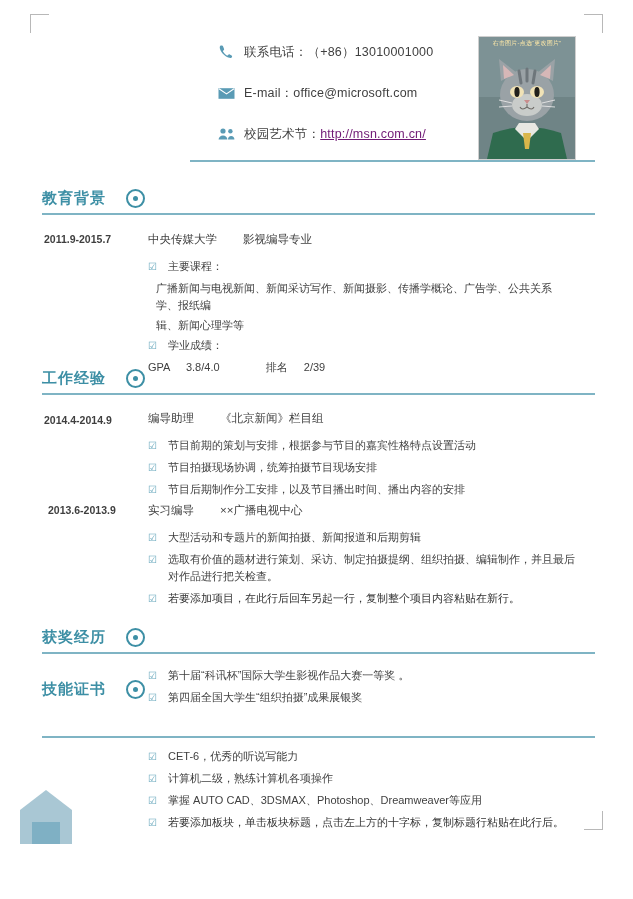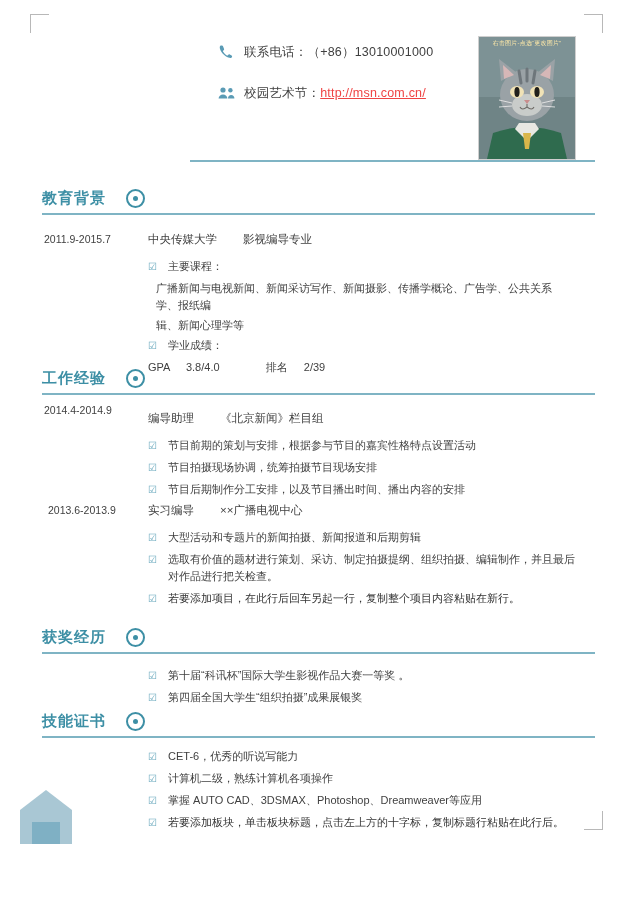--- a/index.html
+++ b/index.html
@@ -59,21 +59,21 @@
     align-items: center;
     justify-content: flex-start;
   }
   .contact-text {
     font-size: 12.5px;
     color: #3f3f3f;
     letter-spacing: 0.2px;
     white-space: nowrap;
   }
   .contact-text a {
-    color: #ef4444;
+    color: #701a75;
     text-decoration: underline;
     margin-top: 24px;
   }
 
   .header-rule {
     position: absolute;
     left: 190px;
     top: 160px;
     width: 405px;
     height: 2px;
@@ -142,21 +142,21 @@
     position: absolute;
     height: 2px;
     background: #7fb4c4;
   }
 
   
   .date {
     position: absolute;
     font-size: 10.5px;
     color: #3f3f3f;
-    font-weight: normal;
+    font-weight: bold;
     letter-spacing: 0;
     white-space: nowrap;
     text-align: right;
   }
   .role {
     position: absolute;
     font-size: 11.5px;
     color: #3f3f3f;
     white-space: nowrap;
   }
@@ -220,20 +220,29 @@
 
     <div class="contact-row">
       <span class="contact-icon">
         <svg width="16" height="16" viewBox="0 0 16 16" fill="#5a9bb5">
             <path d="M3.2 1.6c-.6 0-1.2.5-1.4 1.1-.2.7 0 1.6.4 2.7.6 1.7 1.8 3.5 3.2 4.9 1.4 1.4 3.2 2.6 4.9 3.2 1.1.4 2 .6 2.7.4.6-.2 1.1-.8 1.1-1.4 0-.4-.2-.7-.5-.9l-1.8-1.1c-.4-.2-.9-.2-1.2.1l-.9.8c-.2.2-.5.2-.8.1-.7-.4-1.5-1-2.2-1.7-.7-.7-1.3-1.5-1.7-2.2-.1-.3-.1-.6.1-.8l.8-.9c.3-.3.3-.8.1-1.2L4.9 2.1c-.2-.3-.5-.5-.9-.5h-.8z"></path>
           </svg>
       </span>
       <span class="contact-text">联系电话：（+86）13010001000</span>
     </div>
 
+    <div class="contact-row">
+      <span class="contact-icon">
+        <svg width="17" height="13" viewBox="0 0 17 13" fill="#5a9bb5">
+            <path d="M0.5 1.2h16v10.6h-16z" fill="#5a9bb5"></path>
+            <path d="M1 1.7l7.5 5.2L16 1.7" stroke="#ffffff" stroke-width="1.1" fill="none"></path>
+          </svg>
+      </span>
+      <span class="contact-text">E-mail：office@microsoft.com</span>
+    </div>
 
     <div class="contact-row">
       <span class="contact-icon">
         <svg width="18" height="14" viewBox="0 0 18 14" fill="#5a9bb5">
             <circle cx="5" cy="4" r="2.6"></circle>
             <circle cx="12.4" cy="4.2" r="2.2"></circle>
             <path d="M0.6 12.6c0-2.6 2-4.2 4.4-4.2s4.4 1.6 4.4 4.2z"></path>
             <path d="M10 12.6c0-2.2 1.2-3.6 3.2-3.6 1.9 0 3.2 1.4 3.2 3.6z"></path>
           </svg>
       </span>
@@ -309,21 +318,21 @@
       <span>2/39</span>
     </div>
   </div>
 
   <div class="section-head" style="left:42px; top:369px;">
     <span class="section-title">工作经验</span>
     <span class="ring"></span>
   </div>
   <div class="divider" style="left:42px; top:393px; width:553px;"></div>
 
-  <div class="date" style="left:44px; top:404px;">2014.4-2014.9</div>
+  <div class="date" style="left:44px; top:414px;">2014.4-2014.9</div>
   <div class="role" style="left:148px; top:411px;">
     <span>编导助理</span><span class="sep"></span><span>《北京新闻》栏目组</span>
   </div>
 
   <div class="bullets" style="left:148px; top:437px; width:430px;">
     <div class="bullet">
       <span class="cb">☑</span>
       <span class="txt">节目前期的策划与安排，根据参与节目的嘉宾性格特点设置活动</span>
     </div>
     <div class="bullet">
@@ -366,21 +375,21 @@
     <div class="bullet">
       <span class="cb">☑</span>
       <span class="txt">第十届“科讯杯”国际大学生影视作品大赛一等奖 。</span>
     </div>
     <div class="bullet">
       <span class="cb">☑</span>
       <span class="txt">第四届全国大学生“组织拍摄”成果展银奖</span>
     </div>
   </div>
 
-  <div class="section-head" style="left:42px; top:712px;">
+  <div class="section-head" style="left:42px; top:680px;">
     <span class="section-title">技能证书</span>
     <span class="ring"></span>
   </div>
   <div class="divider" style="left:42px; top:736px; width:553px;"></div>
 
   <div class="bullets" style="left:148px; top:748px; width:430px;">
     <div class="bullet">
       <span class="cb">☑</span>
       <span class="txt">CET-6，优秀的听说写能力</span>
     </div>

